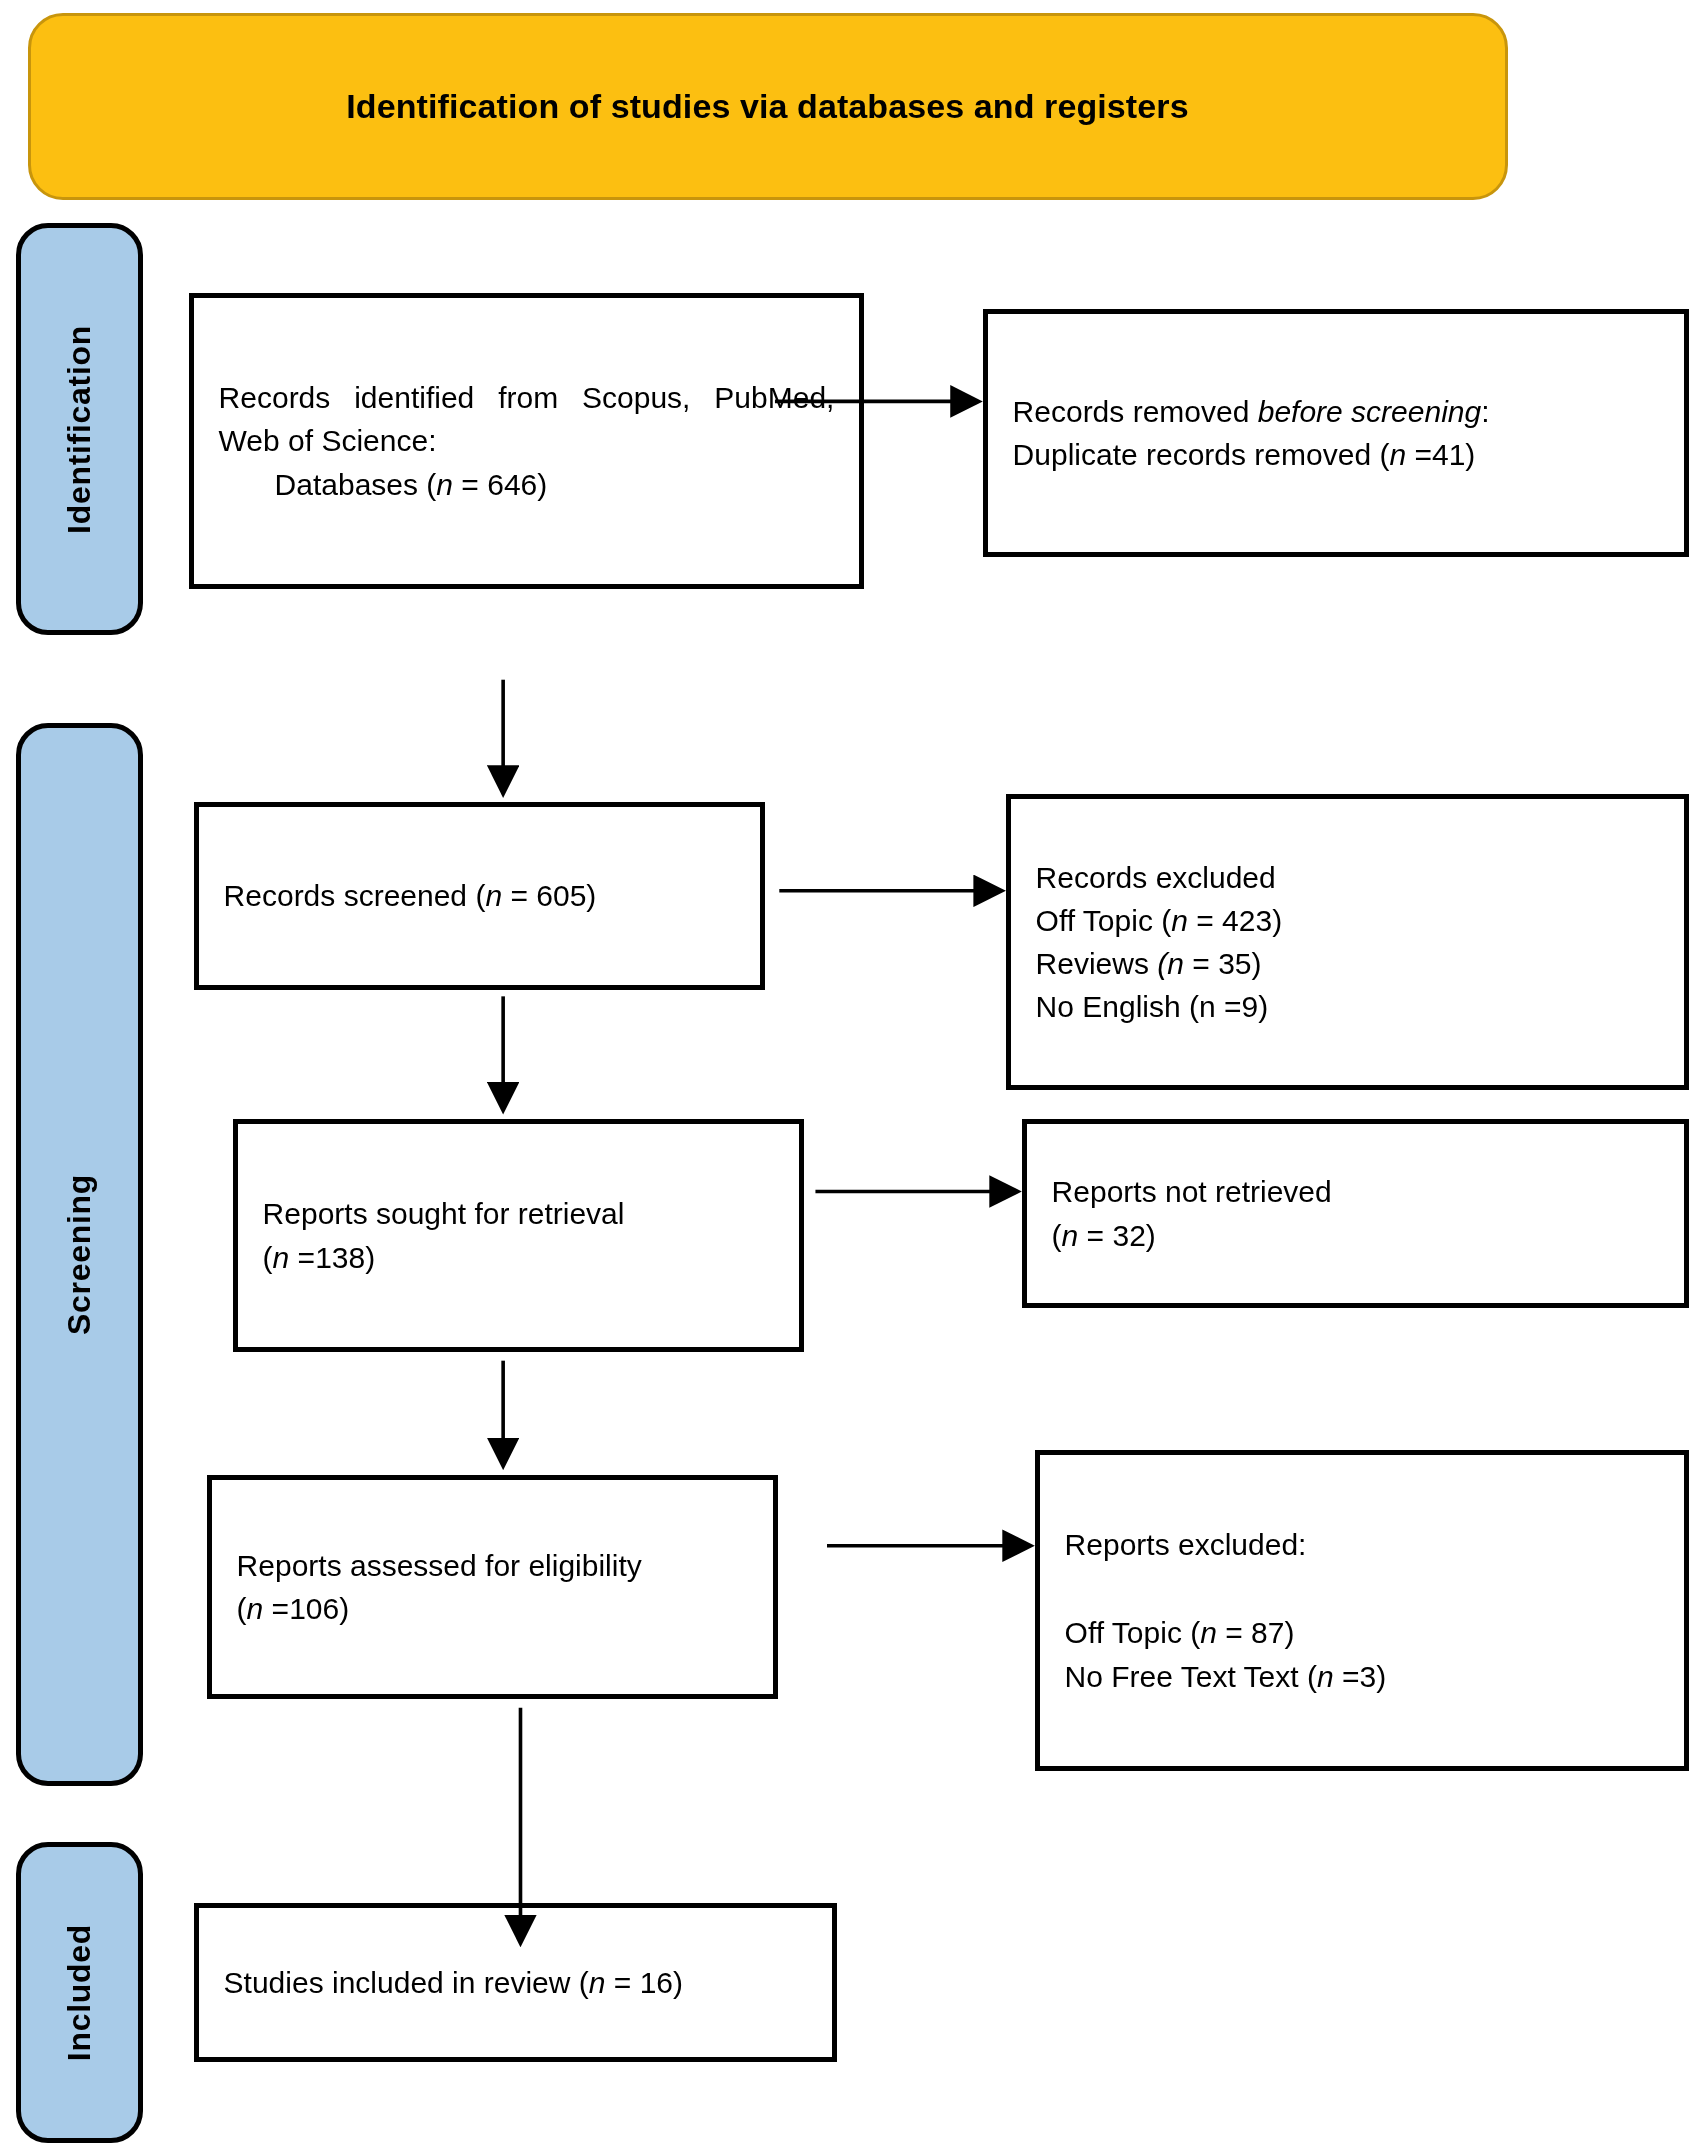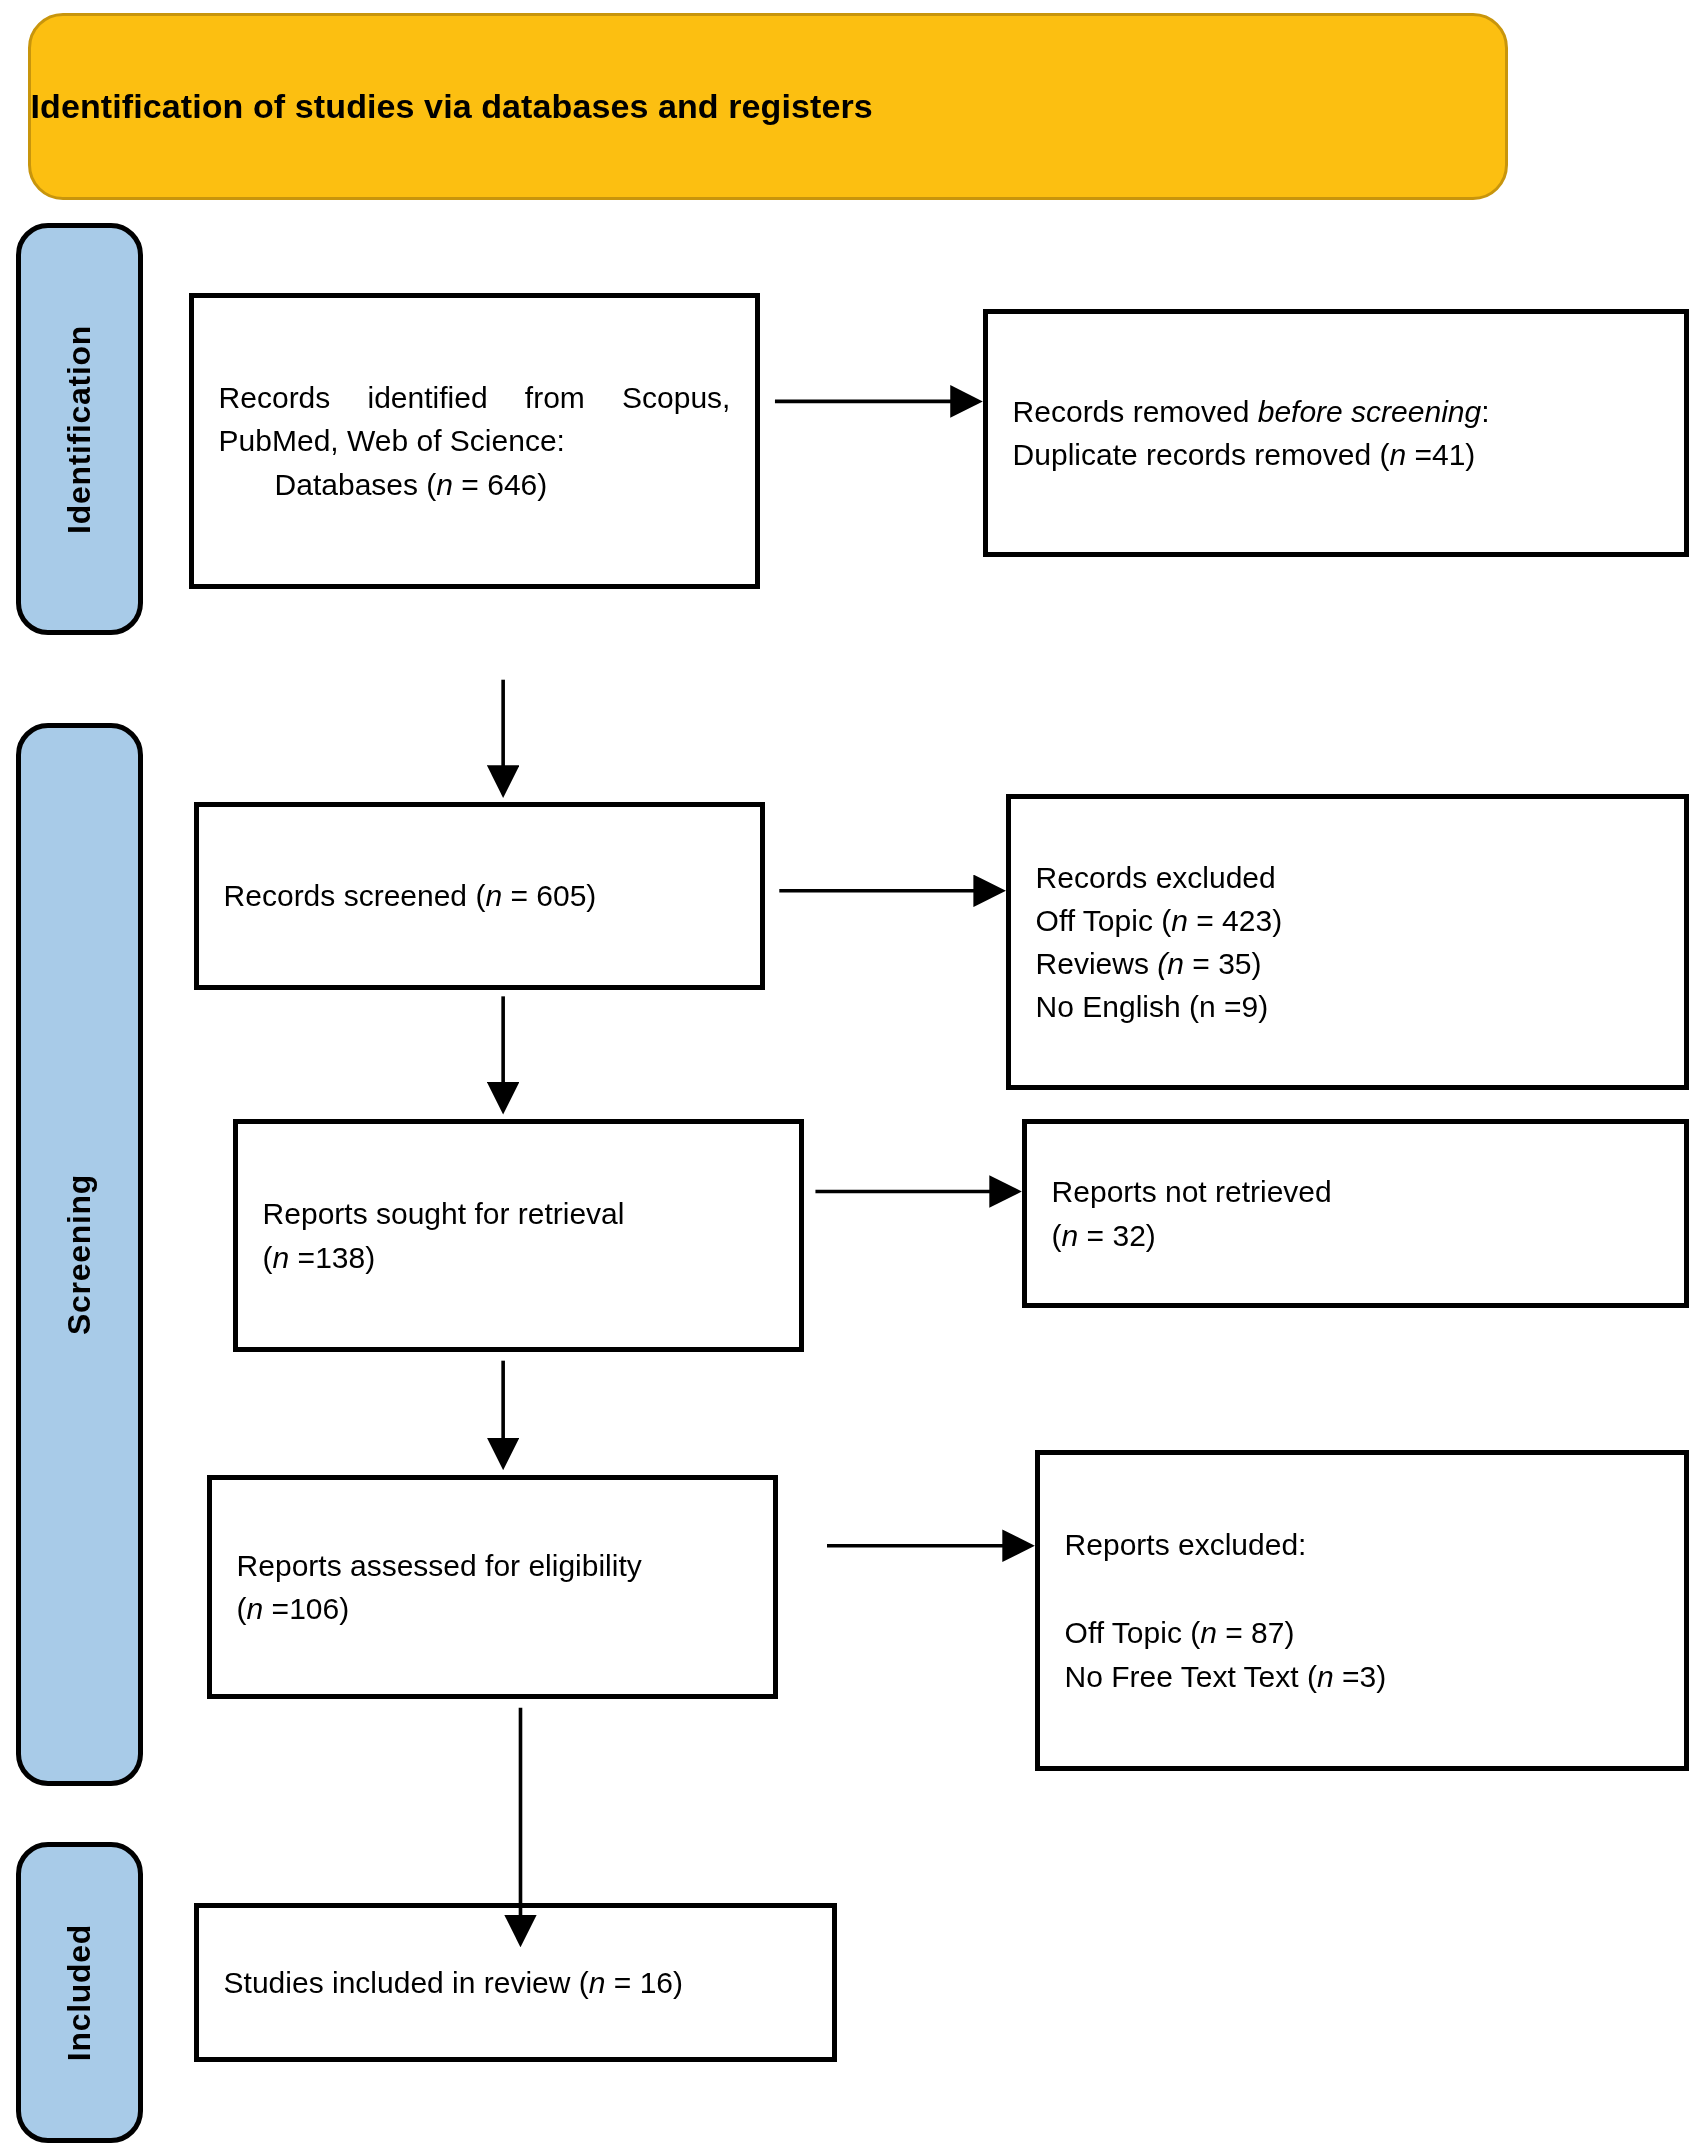--- a/index.html
+++ b/index.html
@@ -24,21 +24,21 @@
     left: 27.5px;
     top: 13px;
     width: 1480px;
     height: 187px;
     background: #FCBF11;
     border: 3.6px solid #C8950C;
     border-radius: 35px;
     box-sizing: border-box;
     display: flex;
     align-items: center;
-    justify-content: flex-start;
+    justify-content: center;
   }
   .banner-title {
     font-size: 34px;
     font-weight: bold;
     letter-spacing: 0.1px;
     text-align: center;
     line-height: 1.2;
   }
 
   
@@ -79,21 +79,21 @@
     margin: 0;
     font-size: 30px;
     line-height: 1.44;
   }
   .justified p { text-align: justify; text-align-last: left; }
   .indent { text-indent: 56px; }
   .spacer { height: 45px; }
   em { font-style: italic; }
 
   
-  #box-identified     { left: 189px;  top: 293px;  width: 571px;  height: 296px; }
+  #box-identified     { left: 189px;  top: 293px;  width: 675px;  height: 296px; }
   #box-removed        { left: 983px; top: 309px;  width: 706px;  height: 248px; }
   #box-screened       { left: 194px;  top: 802px; width: 571px;  height: 188px; }
   #box-excluded-screen{ left: 1006px; top: 794px; width: 683px;  height: 296px; }
   #box-sought         { left: 233px;  top: 1119px; width: 571px;  height: 233px; }
   #box-not-retrieved  { left: 1022px; top: 1119px; width: 667px;  height: 189px; }
   #box-assessed       { left: 207px;  top: 1475px; width: 571px;  height: 224px; }
   #box-excluded-elig  { left: 1035px; top: 1450px; width: 654px;  height: 321px; }
   #box-included       { left: 194px;  top: 1903px; width: 643px;  height: 159px; }
 
   

